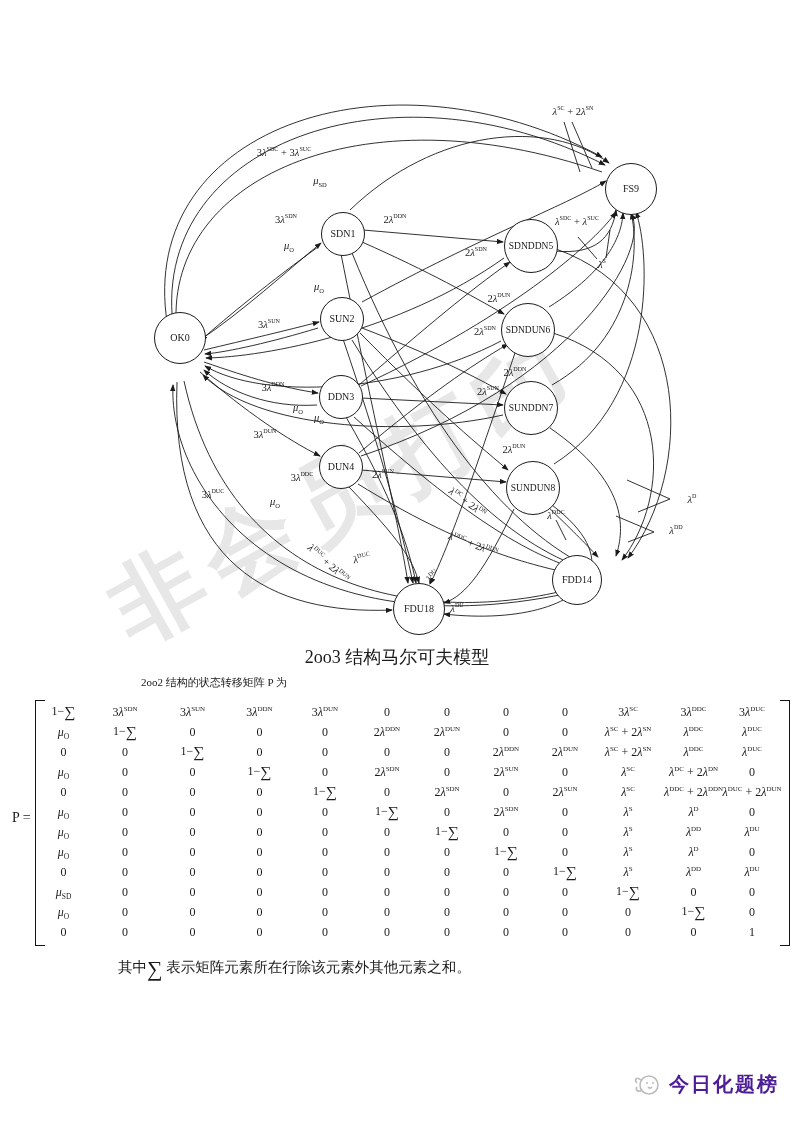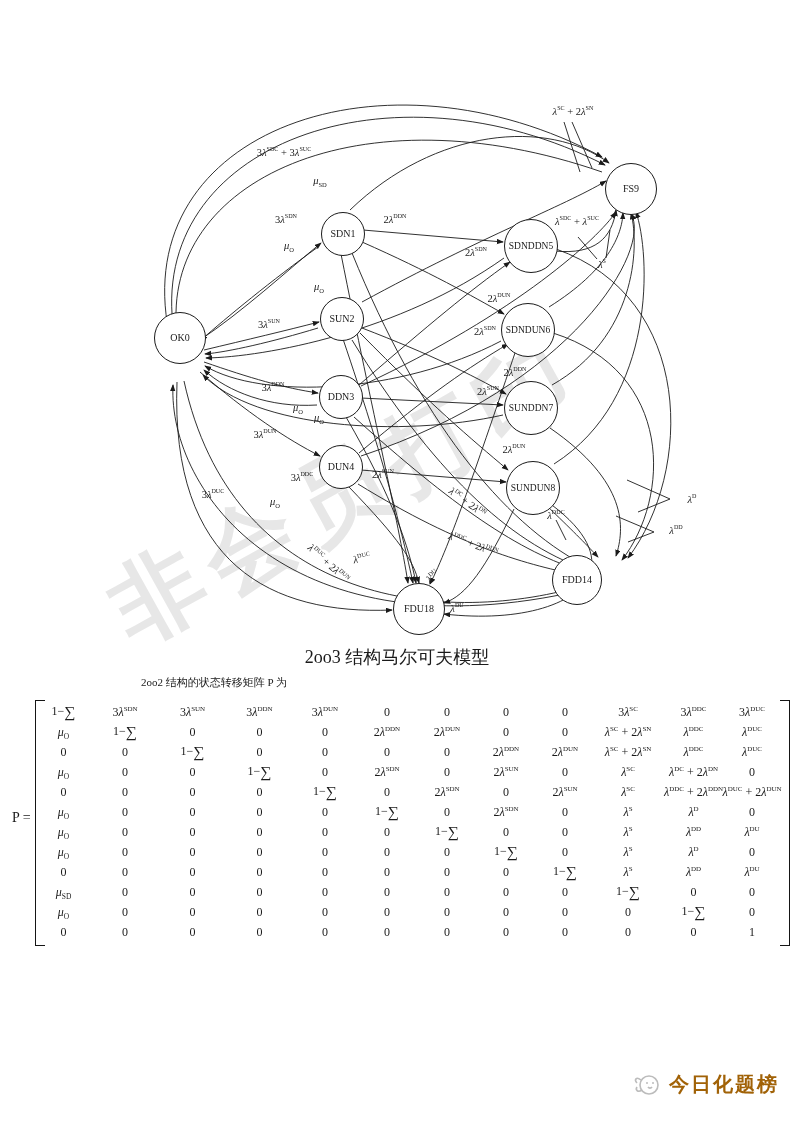--- a/index.html
+++ b/index.html
@@ -31,21 +31,21 @@
   #matrix-grid{position:absolute;left:26px;top:2px;width:742px;display:grid;
                grid-template-columns:55px 68px 67px 67px 64px 60px 60px 58px 60px 66px 65px 52px;
                grid-auto-rows:20px;align-items:center;justify-items:center;}
   .mcell{font-size:12px;white-space:nowrap;line-height:1;}
   .sum{font-size:1.3em;vertical-align:-0.12em;}
   .note{position:absolute;left:118px;top:957px;font-size:14.5px;z-index:2;}
   .note .sum{font-size:1.5em;vertical-align:-0.2em;}
   .pageno{position:absolute;left:0;top:1040px;width:793px;text-align:center;font-size:12.5px;z-index:2;}
   .logo{position:absolute;right:14px;top:1070px;display:flex;align-items:center;gap:7px;z-index:2;}
   .logo-text{font-family:"Liberation Sans",sans-serif;font-weight:700;font-size:20px;
-             color:#a16207;letter-spacing:2px;}
+             color:#4c1d95;letter-spacing:2px;}
 </style>
 </head>
 <body>
 
 <div class="page">
 
   <div class="watermark">非会员打印</div>
 
   <div class="diagram">
     <svg width="793" height="660" viewBox="0 0 793 660">
@@ -360,20 +360,21 @@
         <div class="mcell">0</div>
         <div class="mcell">0</div>
         <div class="mcell">0</div>
         <div class="mcell">0</div>
         <div class="mcell">0</div>
         <div class="mcell">1</div>
       </div>
     <div class="bracket right"></div>
   </div>
 
+  <div class="note">其中<span class="sum">∑</span> 表示矩阵元素所在行除该元素外其他元素之和。</div>
 
 
   <div class="logo">
     <svg width="32" height="28" viewBox="0 0 32 28">
       <g fill="none" stroke="#bcbcbc" stroke-width="1.6">
         <circle cx="19" cy="15" r="9"></circle>
         <path d="M 11 10 C 6 6 4 10 7 13"></path>
         <path d="M 12 20 C 8 23 5 20 7 17"></path>
         <circle cx="17" cy="13" r="1" fill="#bcbcbc" stroke="none"></circle>
         <circle cx="23" cy="13" r="1" fill="#bcbcbc" stroke="none"></circle>

